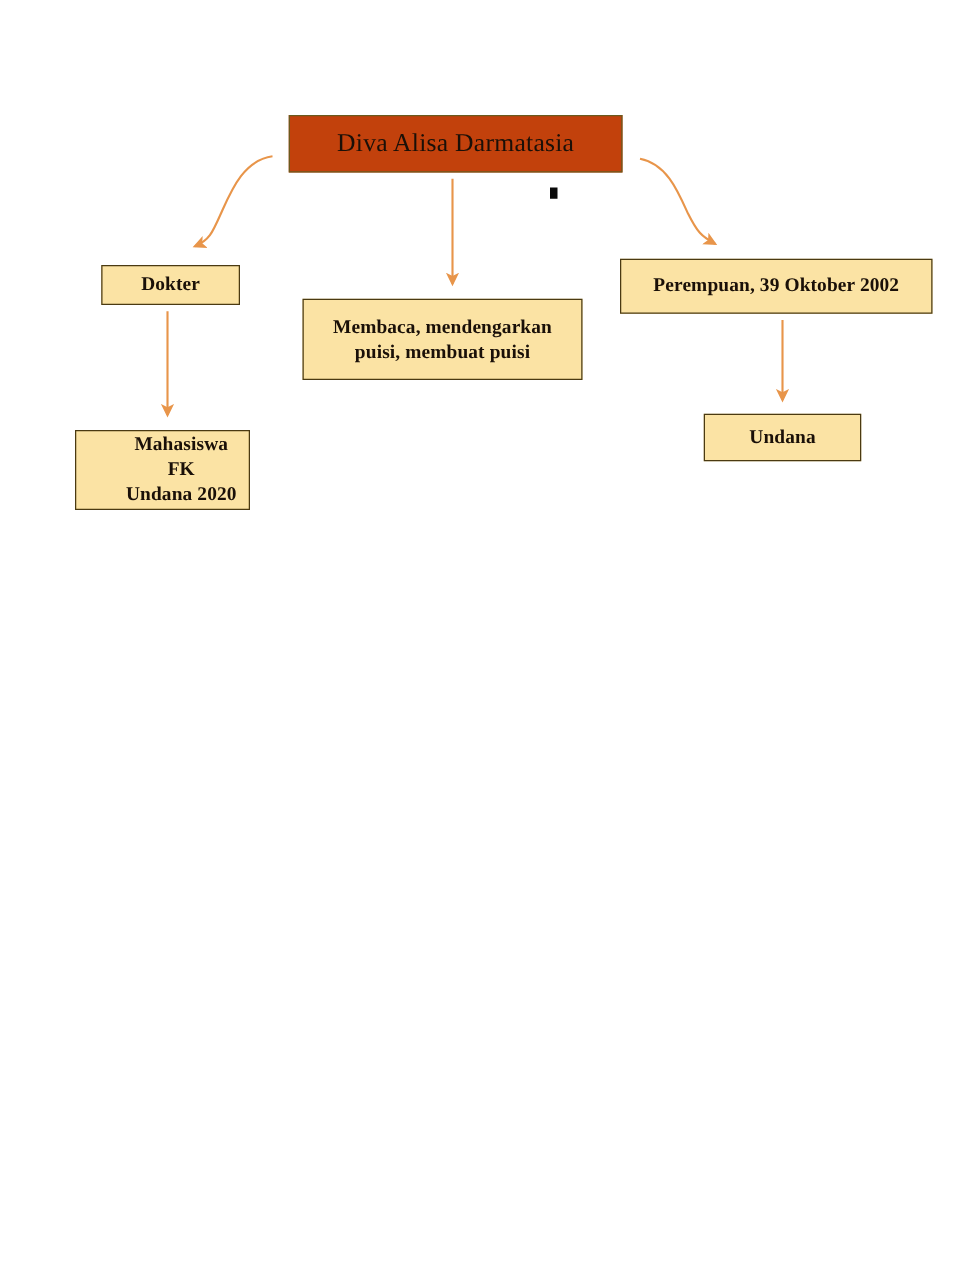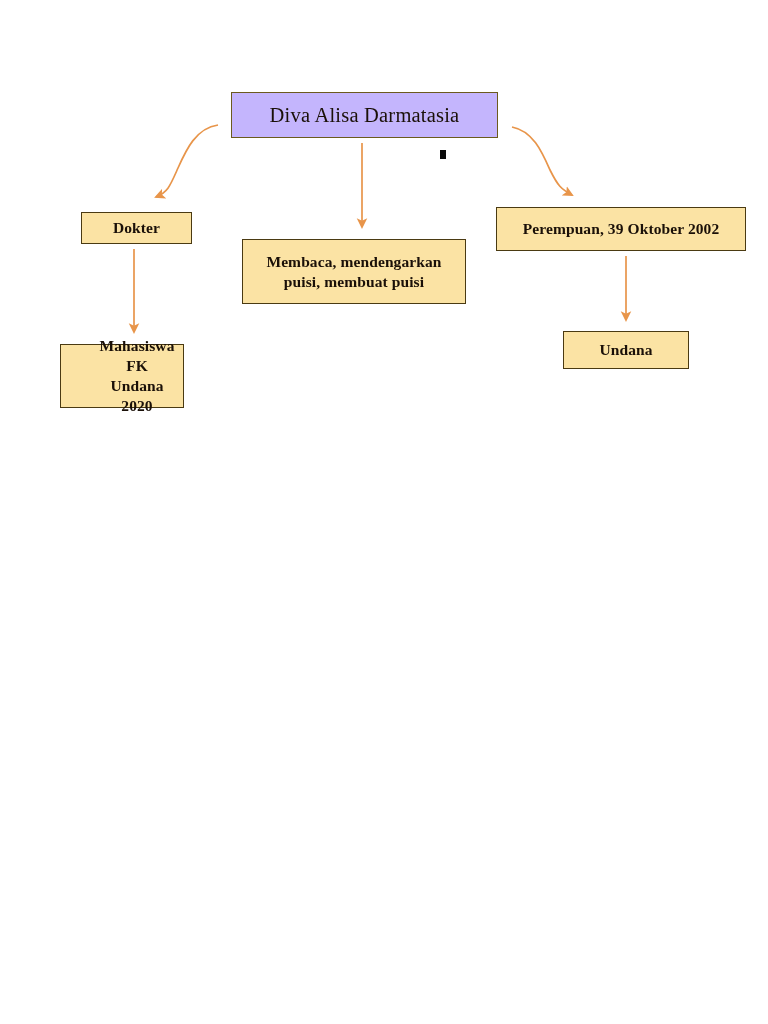--- a/index.html
+++ b/index.html
@@ -36,21 +36,21 @@
     box-sizing: border-box;
     display: flex;
     align-items: center;
     justify-content: center;
     text-align: center;
     color: #1a1008;
     line-height: 1.28;
   }
 
   .node-root {
-    background: #c4b5fd;
+    background: #c2410c;
     border: 1.6px solid #6b5a1e;
     font-size: 20.5px;
     font-weight: 400;
     letter-spacing: 0.2px;
   }
 
   .node-sub {
     background: #FBE3A4;
     border: 1.5px solid #4a3a12;
     font-size: 15.5px;
@@ -104,21 +104,21 @@
 
   <div class="node node-sub" style="left:242px; top:239px; width:224px; height:65px;">
     <span class="node-label">Membaca, mendengarkan
 puisi, membuat puisi</span>
   </div>
 
   <div class="node node-sub" style="left:496px; top:207px; width:250px; height:44px;">
     <span class="node-label">Perempuan, 39 Oktober 2002</span>
   </div>
 
-  <div class="node node-sub" style="left:60px; top:344px; width:124px; height:64px;padding-left:30px;">
+  <div class="node node-sub" style="left:60px; top:344px; width:140px; height:64px;padding-left:30px;">
     <span class="node-label">Mahasiswa FK
 Undana 2020</span>
   </div>
 
   <div class="node node-sub" style="left:563px; top:331px; width:126px; height:38px;">
     <span class="node-label">Undana</span>
   </div>
 
   <div class="stray-dot" style="left:440px; top:150px;"></div>
 

